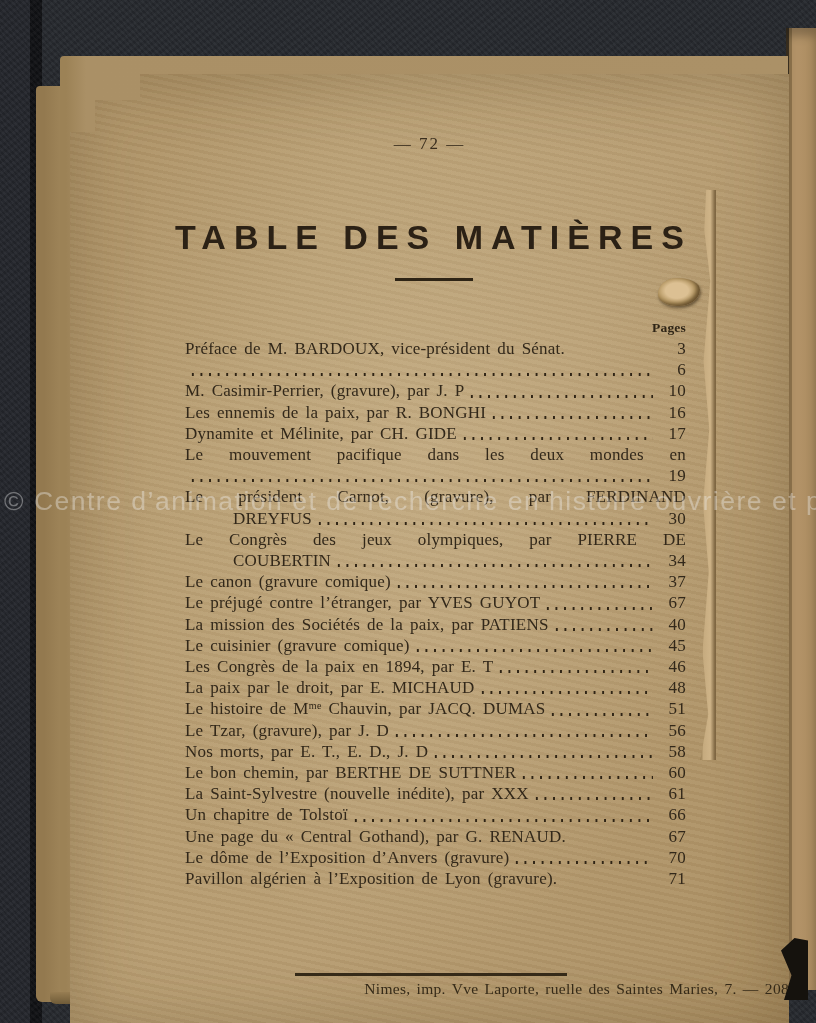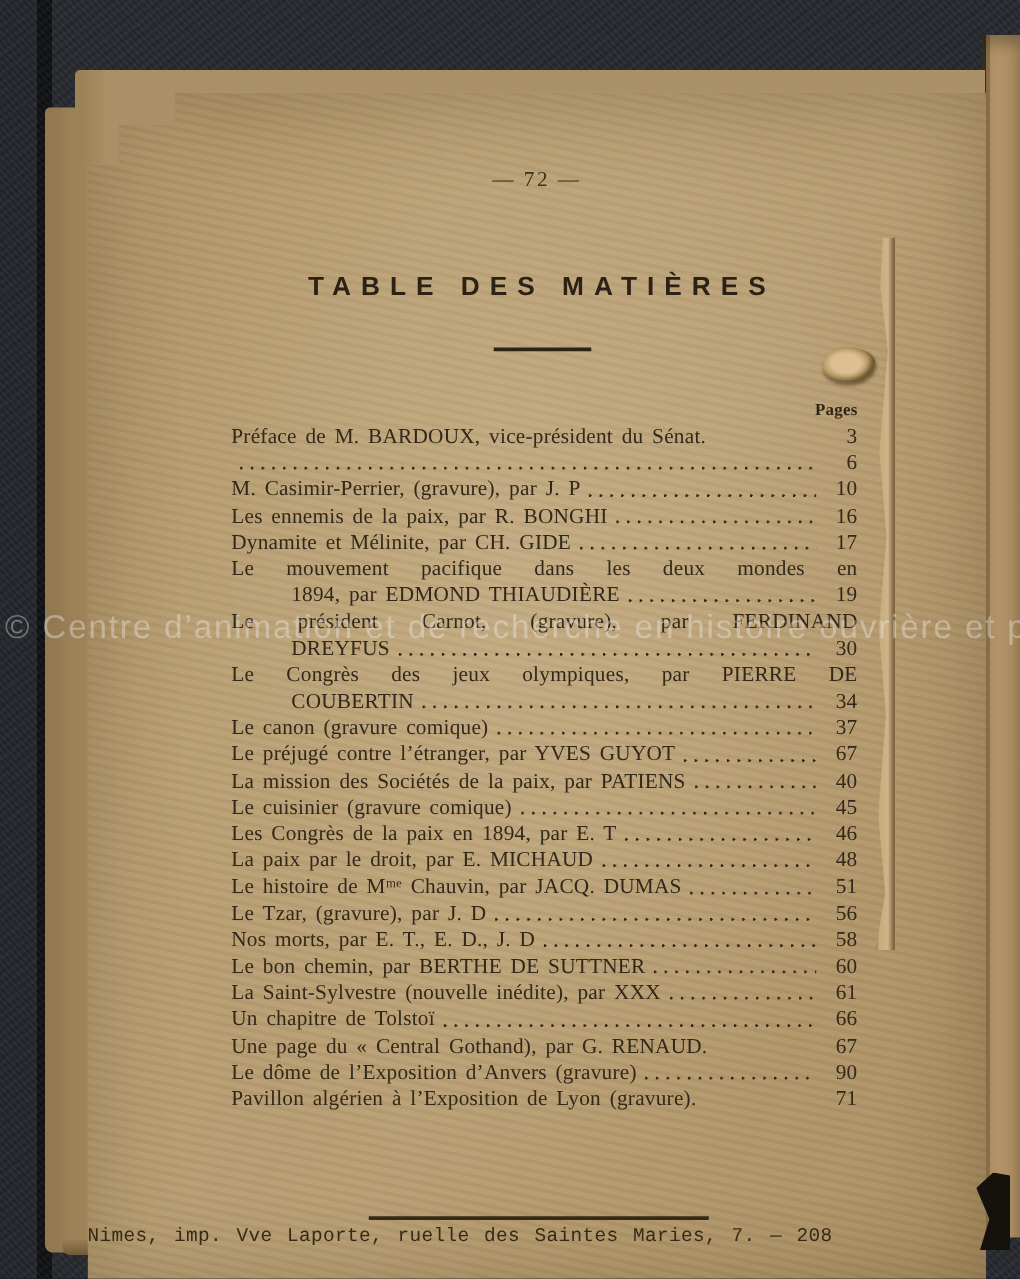--- a/index.html
+++ b/index.html
@@ -61,21 +61,21 @@
     background:linear-gradient(180deg,#977d52,#6f5b38);
     border-radius:0 0 6px 6px;
   }
   
   .folio{
     position:absolute;top:60px;left:0;width:100%;text-align:center;
     font-size:17px;letter-spacing:2px;color:#3a2e1e;
   }
   .doc-title{
     position:absolute;top:144px;left:0;width:100%;text-align:center;margin:0;
-    font-family:"Liberation Sans", sans-serif;font-size:21px;font-weight:700;
+    font-family:"Liberation Sans", sans-serif;font-size:34px;font-weight:700;
     letter-spacing:8px;color:#2b2115;text-indent:8px;
   }
   .title-rule{
     position:absolute;top:204px;left:325px;width:78px;height:3px;background:#2e2415;
   }
   .toc{
     position:absolute;left:115px;top:246px;width:501px;
     font-size:17px;line-height:21.2px;letter-spacing:.2px;word-spacing:2.5px;
   }
   .pages-label{
@@ -89,22 +89,22 @@
   .leader{flex:1 1 auto;align-self:flex-end;height:5px;margin:0 3px 3px 4px;}
   .leader.dots{
     background-image:radial-gradient(circle 1.25px at 4px 2.5px, #2f2415 97%, rgba(0,0,0,0) 100%);
     background-size:8.6px 5px;background-repeat:repeat-x;background-position:left bottom;
   }
   .pg{flex:0 0 auto;min-width:30px;text-align:right;}
   .footer-rule{
     position:absolute;top:899px;left:225px;width:272px;height:2.5px;background:#352a18;
   }
   .imprint{
-    position:absolute;top:906px;left:0;width:100%;text-align:left;
-    font-size:15.5px;letter-spacing:.3px;word-spacing:2px;color:#352a18;font-family:Liberation Mono, monospace;
+    position:absolute;top:906px;left:0;width:100%;text-align:right;
+    font-size:15.5px;letter-spacing:.3px;word-spacing:2px;color:#352a18;
   }
   
   .watermark{
     position:absolute;left:4px;top:486px;width:820px;
     font-family:"Liberation Sans", sans-serif;font-size:26.5px;letter-spacing:1.5px;
     color:rgba(240,240,238,.38);white-space:nowrap;overflow:hidden;
     pointer-events:none;z-index:40;
   }
 </style>
 </head>
@@ -144,21 +144,20 @@
             <span class="leader dots"></span>
             <span class="pg">16</span>
           </div>
           <div class="row">
             <span class="t">Dynamite et Mélinite, par CH. GIDE</span>
             <span class="leader dots"></span>
             <span class="pg">17</span>
           </div>
           <div class="row justify"><span class="t">Le mouvement pacifique dans les deux mondes en</span></div>
           <div class="row indent">
-            <span class="t">1894, par EDMOND THIAUDIÈRE</span>
             <span class="leader dots"></span>
             <span class="pg">19</span>
           </div>
           <div class="row justify"><span class="t">Le président Carnot, (gravure), par FERDINAND</span></div>
           <div class="row indent">
             <span class="t">DREYFUS</span>
             <span class="leader dots"></span>
             <span class="pg">30</span>
           </div>
           <div class="row justify"><span class="t">Le Congrès des jeux olympiques, par PIERRE DE</span></div>
@@ -228,21 +227,21 @@
             <span class="pg">66</span>
           </div>
           <div class="row">
             <span class="t">Une page du « Central Gothand), par G. RENAUD.</span>
             <span class="leader"></span>
             <span class="pg">67</span>
           </div>
           <div class="row">
             <span class="t">Le dôme de l’Exposition d’Anvers (gravure)</span>
             <span class="leader dots"></span>
-            <span class="pg">90</span>
+            <span class="pg">70</span>
           </div>
           <div class="row">
             <span class="t">Pavillon algérien à l’Exposition de Lyon (gravure).</span>
             <span class="leader"></span>
             <span class="pg">71</span>
           </div>
         </div>
     </div>
 
     <div class="footer-rule"></div>

